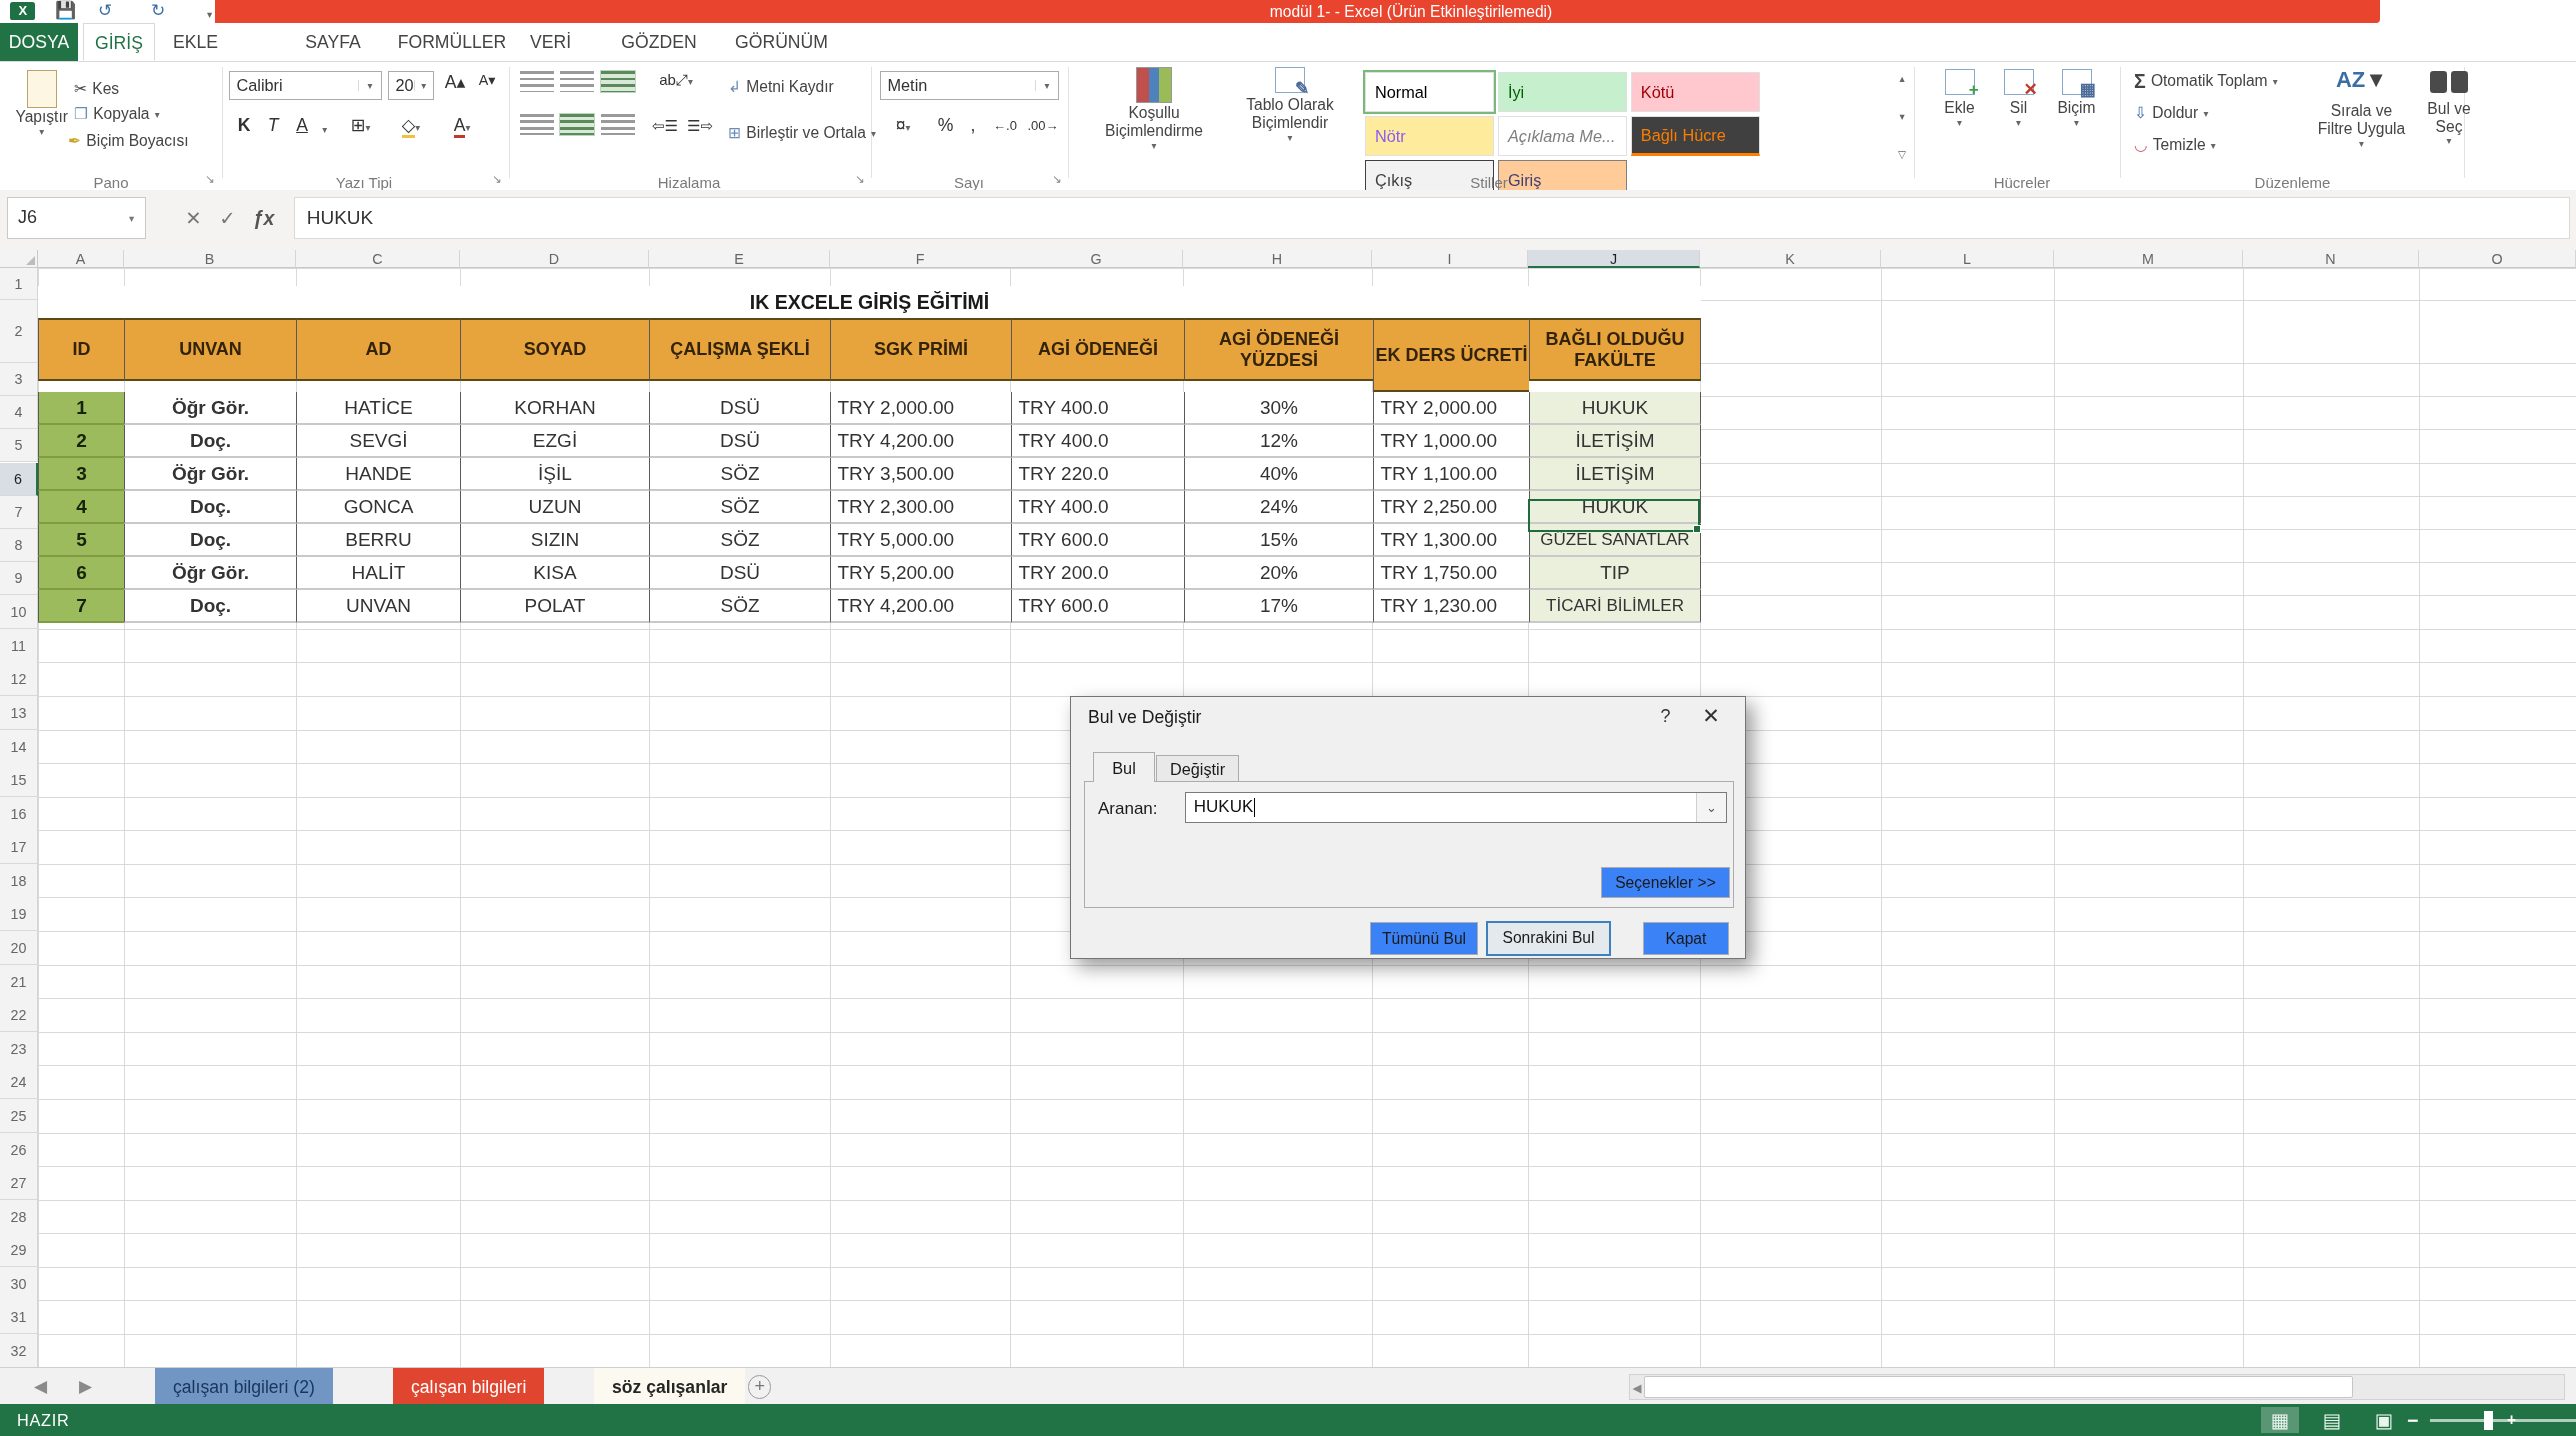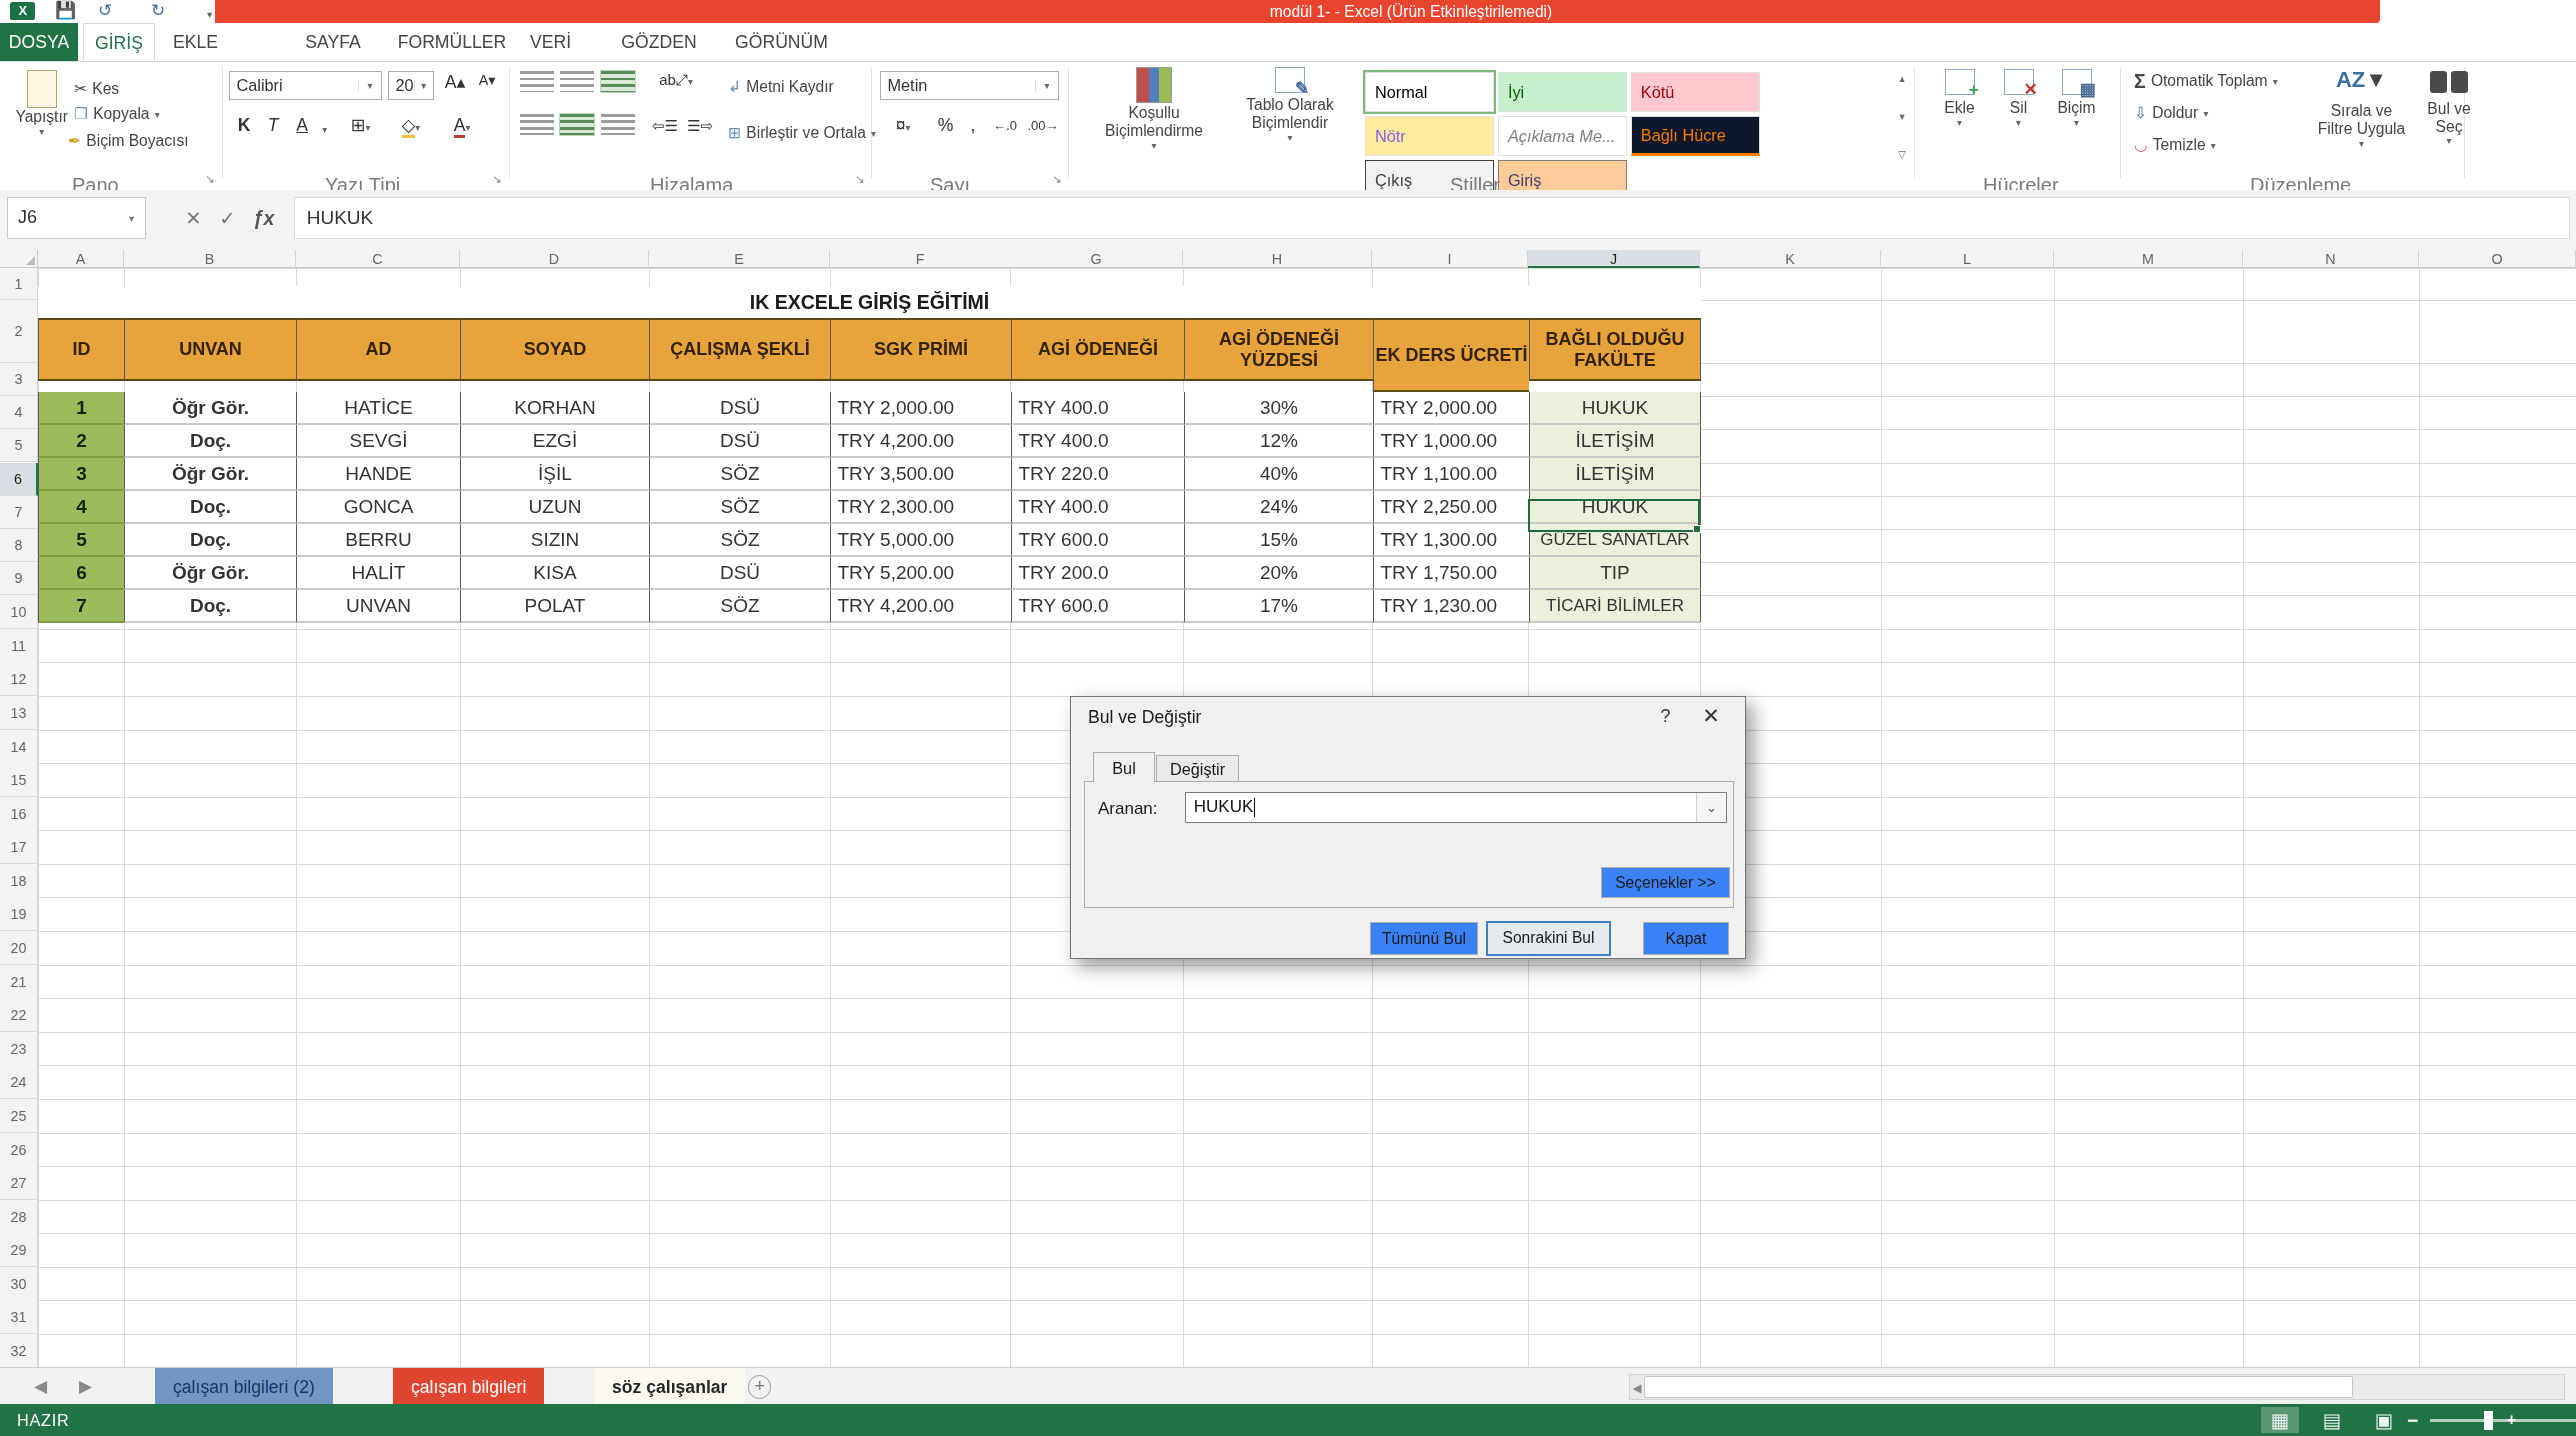--- a/index.html
+++ b/index.html
@@ -21,21 +21,21 @@
 
   
   #tabstrip{left:0;top:23.4px;width:2576px;height:38px;background:#fff;border-bottom:0.7px solid #dadada;}
   .rtab{position:absolute;top:0;height:38px;line-height:38px;text-align:center;font-size:17.6px;color:#444;}
   .rtab.file{background:#217346;color:#fff;}
   .rtab.active{background:#fff;color:#217346;border:0.7px solid #d8d8d8;border-bottom:0.7px solid #fff;height:38px;box-sizing:border-box;}
 
   
   #ribbon{left:0;top:62px;width:2576px;height:128px;background:#fff;border-bottom:0.7px solid #d0cfce;}
   .rsep{position:absolute;top:5.2px;width:0.7px;height:111px;background:#e2e2e2;}
-  .rlabel{position:absolute;top:112px;font-size:20px;color:#7a7a7a;}
+  .rlabel{position:absolute;top:112px;font-size:15px;color:#7a7a7a;text-align:center;}
   .launcher{position:absolute;top:109px;width:15.6px;height:15.6px;color:#8a8a8a;font-size:11.7px;text-align:center;line-height:15.6px;}
   .rtext{font-size:15.6px;color:#444;}
   .arrow{font-size:9.8px;color:#666;}
   .combo{position:absolute;box-sizing:border-box;background:#fff;border:0.7px solid #ababab;font-size:16.3px;color:#333;display:flex;align-items:center;}
   .combo .cv{flex:1;padding-left:6.5px;}
   .combo .ca{width:22px;text-align:center;border-left:0.7px solid #d9d9d9;color:#666;font-size:9.8px;}
   .sicon{position:absolute;display:flex;align-items:center;gap:5.2px;font-size:15.6px;color:#444;}
   .fmtbtn{position:absolute;font-size:17.6px;color:#333;text-align:center;}
   .alico{width:34px;height:21px;background:repeating-linear-gradient(#9a9a9a 0 2.6px,transparent 2.6px 6.5px);}
   .alico.sel{background:repeating-linear-gradient(#5a8a5a 0 2.6px,#d9e8d9 2.6px 6.5px);outline:1.3px solid #bcd8bc;}
@@ -242,21 +242,21 @@
       <div class="grid-ico" style="margin:1.3px auto;"><span style="color:#4a6a9a">✎</span></div>
       <div class="rtext" style="line-height:1.15">Tablo Olarak Biçimlendir</div>
       <div class="arrow">▾</div>
     </div>
     <div class="abs" id="stylegallery" style="left:1365px;top:10.4px;width:527px;height:88px;display:flex;flex-wrap:wrap;gap:3.9px;">
         <div class="stylecell" style="background: rgb(255, 255, 255); color: rgb(0, 0, 0); outline: rgb(122, 185, 122) solid 2px;">Normal</div>
         <div class="stylecell" style="background: rgb(198, 239, 206); color: rgb(0, 97, 0);">İyi</div>
         <div class="stylecell" style="background: rgb(255, 199, 206); color: rgb(156, 0, 6);">Kötü</div>
         <div class="stylecell" style="background: rgb(255, 235, 156); color: #8b5cf6;">Nötr</div>
         <div class="stylecell" style="background: rgb(255, 255, 255); color: rgb(127, 127, 127); font-style: italic;">Açıklama Me...</div>
-        <div class="stylecell" style="background: #0f172a; color: rgb(250, 125, 0); border-bottom: 3.3px solid rgb(255, 128, 1);">Bağlı Hücre</div>
+        <div class="stylecell" style="background: #404040; color: rgb(250, 125, 0); border-bottom: 3.3px solid rgb(255, 128, 1);">Bağlı Hücre</div>
         <div class="stylecell" style="background: rgb(242, 242, 242); color: rgb(63, 63, 63); border: 1.3px solid rgb(63, 63, 63);">Çıkış</div>
         <div class="stylecell" style="background: rgb(255, 204, 153); color: rgb(63, 63, 118); border: 1.3px solid rgb(127, 127, 127);">Giriş</div>
       </div>
     <div class="abs" style="left:1893px;top:10.4px;width:18px;height:88px;display:flex;flex-direction:column;justify-content:space-between;font-size:10.4px;color:#666;text-align:center;">
       <span>▴</span>
         <span>▾</span>
         <span>▽</span>
     </div>
     <div class="rlabel" style="left:1450px;width:78px;">Stiller</div>
 

